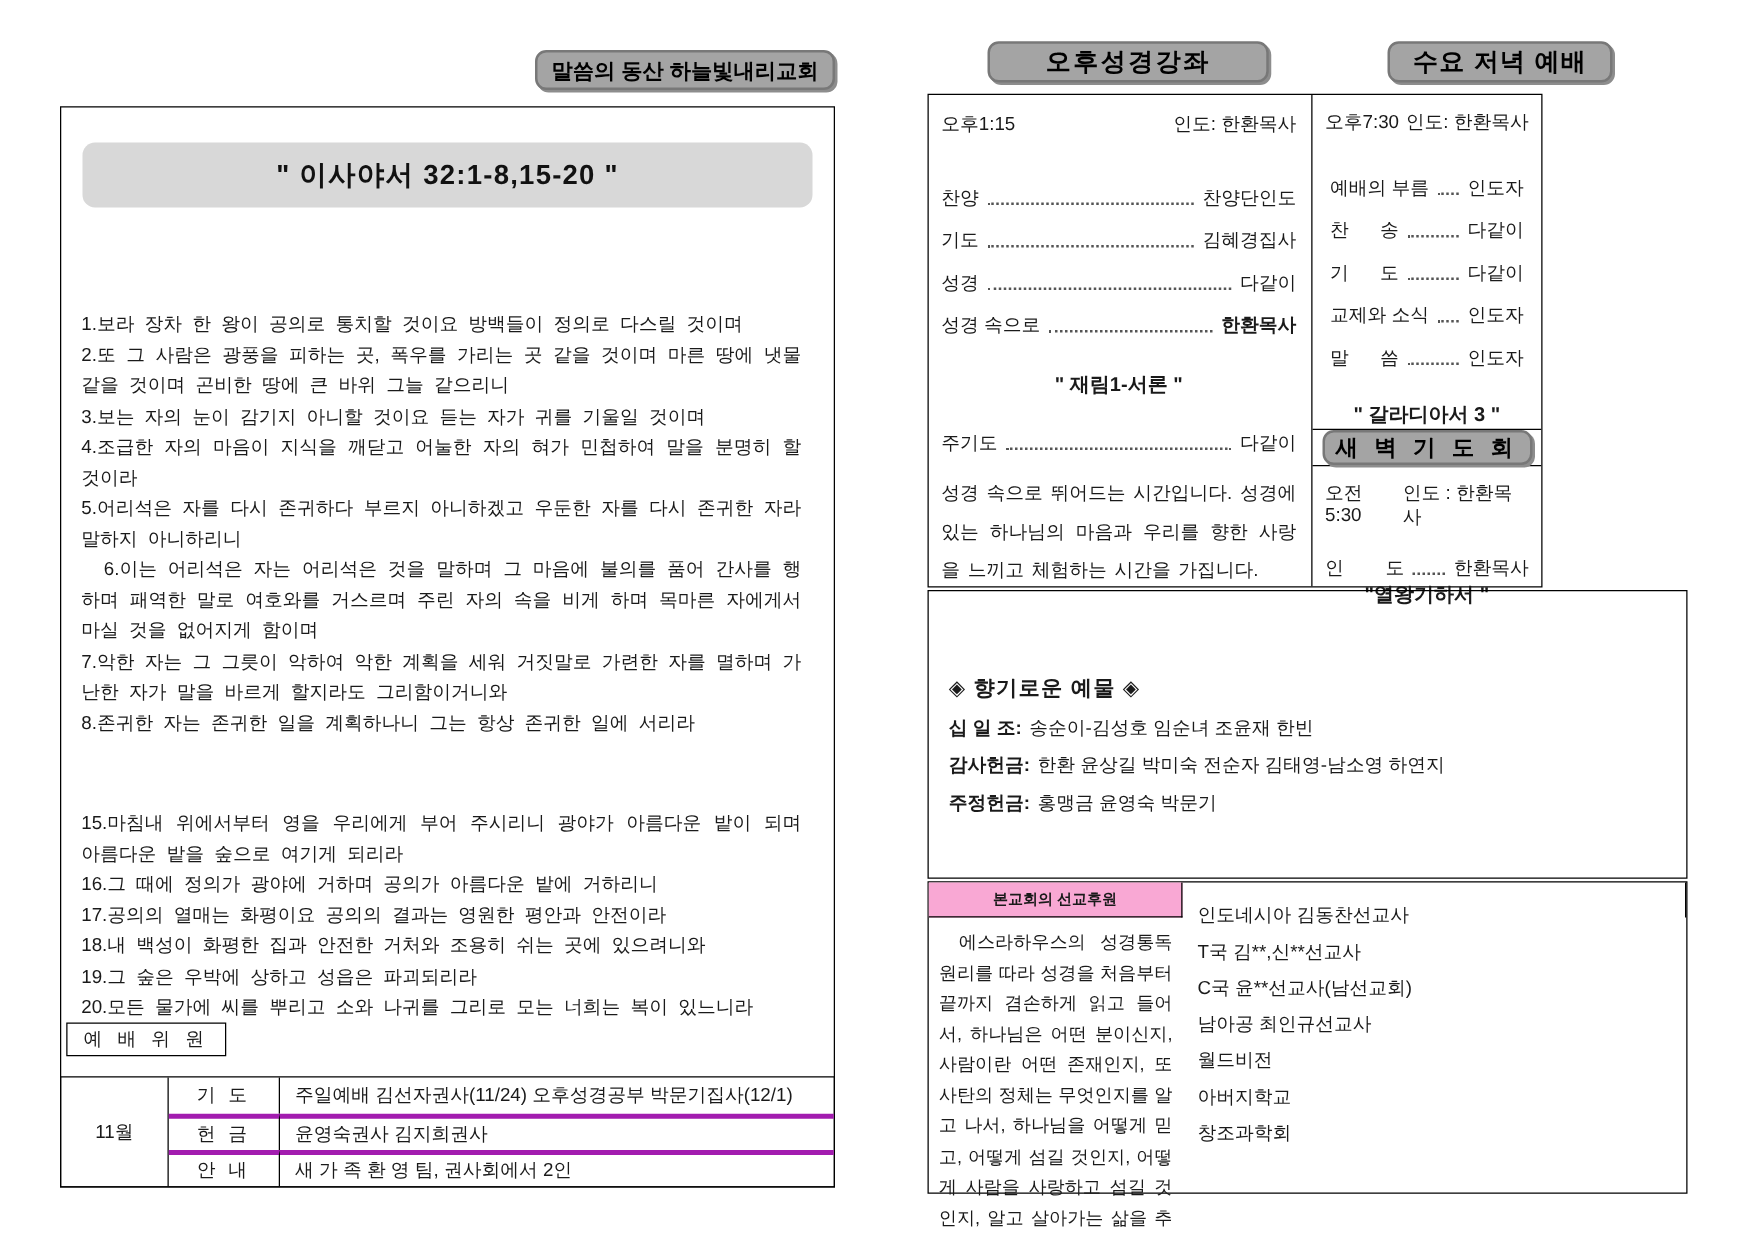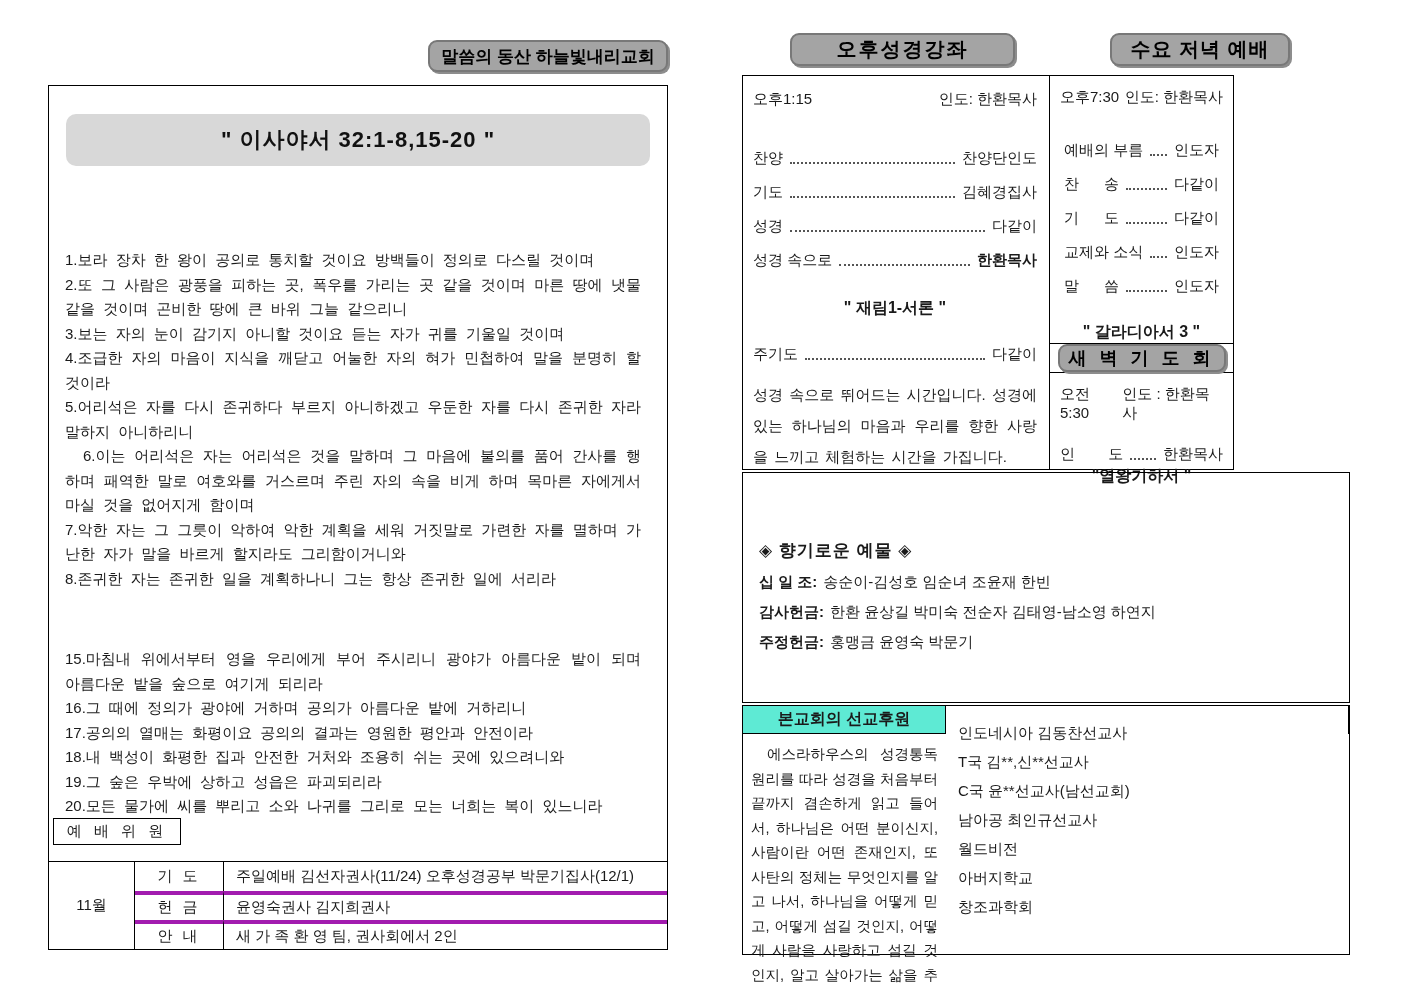--- a/index.html
+++ b/index.html
@@ -62,22 +62,22 @@
   .dawn-body .dotrow { margin-top:22px; margin-bottom:2px; }
 
   .offer-box { left:742px; top:472px; width:608px; height:231px; border:1px solid #000;
     padding:66px 16px 0 16px; }
   .offer-title { font-size:17px; font-weight:bold; letter-spacing:1px; }
   .offer-row { margin-top:11px; font-size:15px; }
   .offer-row .olbl { font-weight:bold; margin-right:6px; }
 
   .mv-table { left:742px; top:705px; width:608px; height:250px; border:1px solid #000;
     display:grid; grid-template-columns:203px 1fr; grid-template-rows:28px 1fr; }
-  .mv-h { background:#5eead4; border-bottom:1px solid #000; display:flex; align-items:center;
-    justify-content:center; font-weight:bold; font-size:16px;text-align:center; }
+  .mv-h { background:#f9a8d4; border-bottom:1px solid #000; display:flex; align-items:center;
+    justify-content:center; font-weight:bold; font-size:12px;text-align:center; }
   .mv-h.l { border-right:1px solid #000; }
   .mv-missions { border-right:1px solid #000; padding:12px 6px 0 12px; font-size:15px; line-height:29px; }
   .mv-vision { padding:8px 8px 0 8px; font-size:14.5px; line-height:24.5px; text-align:justify; }
   .mv-vision p.pi { text-indent:16px; }
   .mv-vision p.pi1 { text-indent:6px; }
 </style>
 </head>
 <body>
 
 <div class="abs badge" style="left:428px;top:40px;width:240px;height:32px;font-size:17px;">말씀의 동산  하늘빛내리교회</div>

